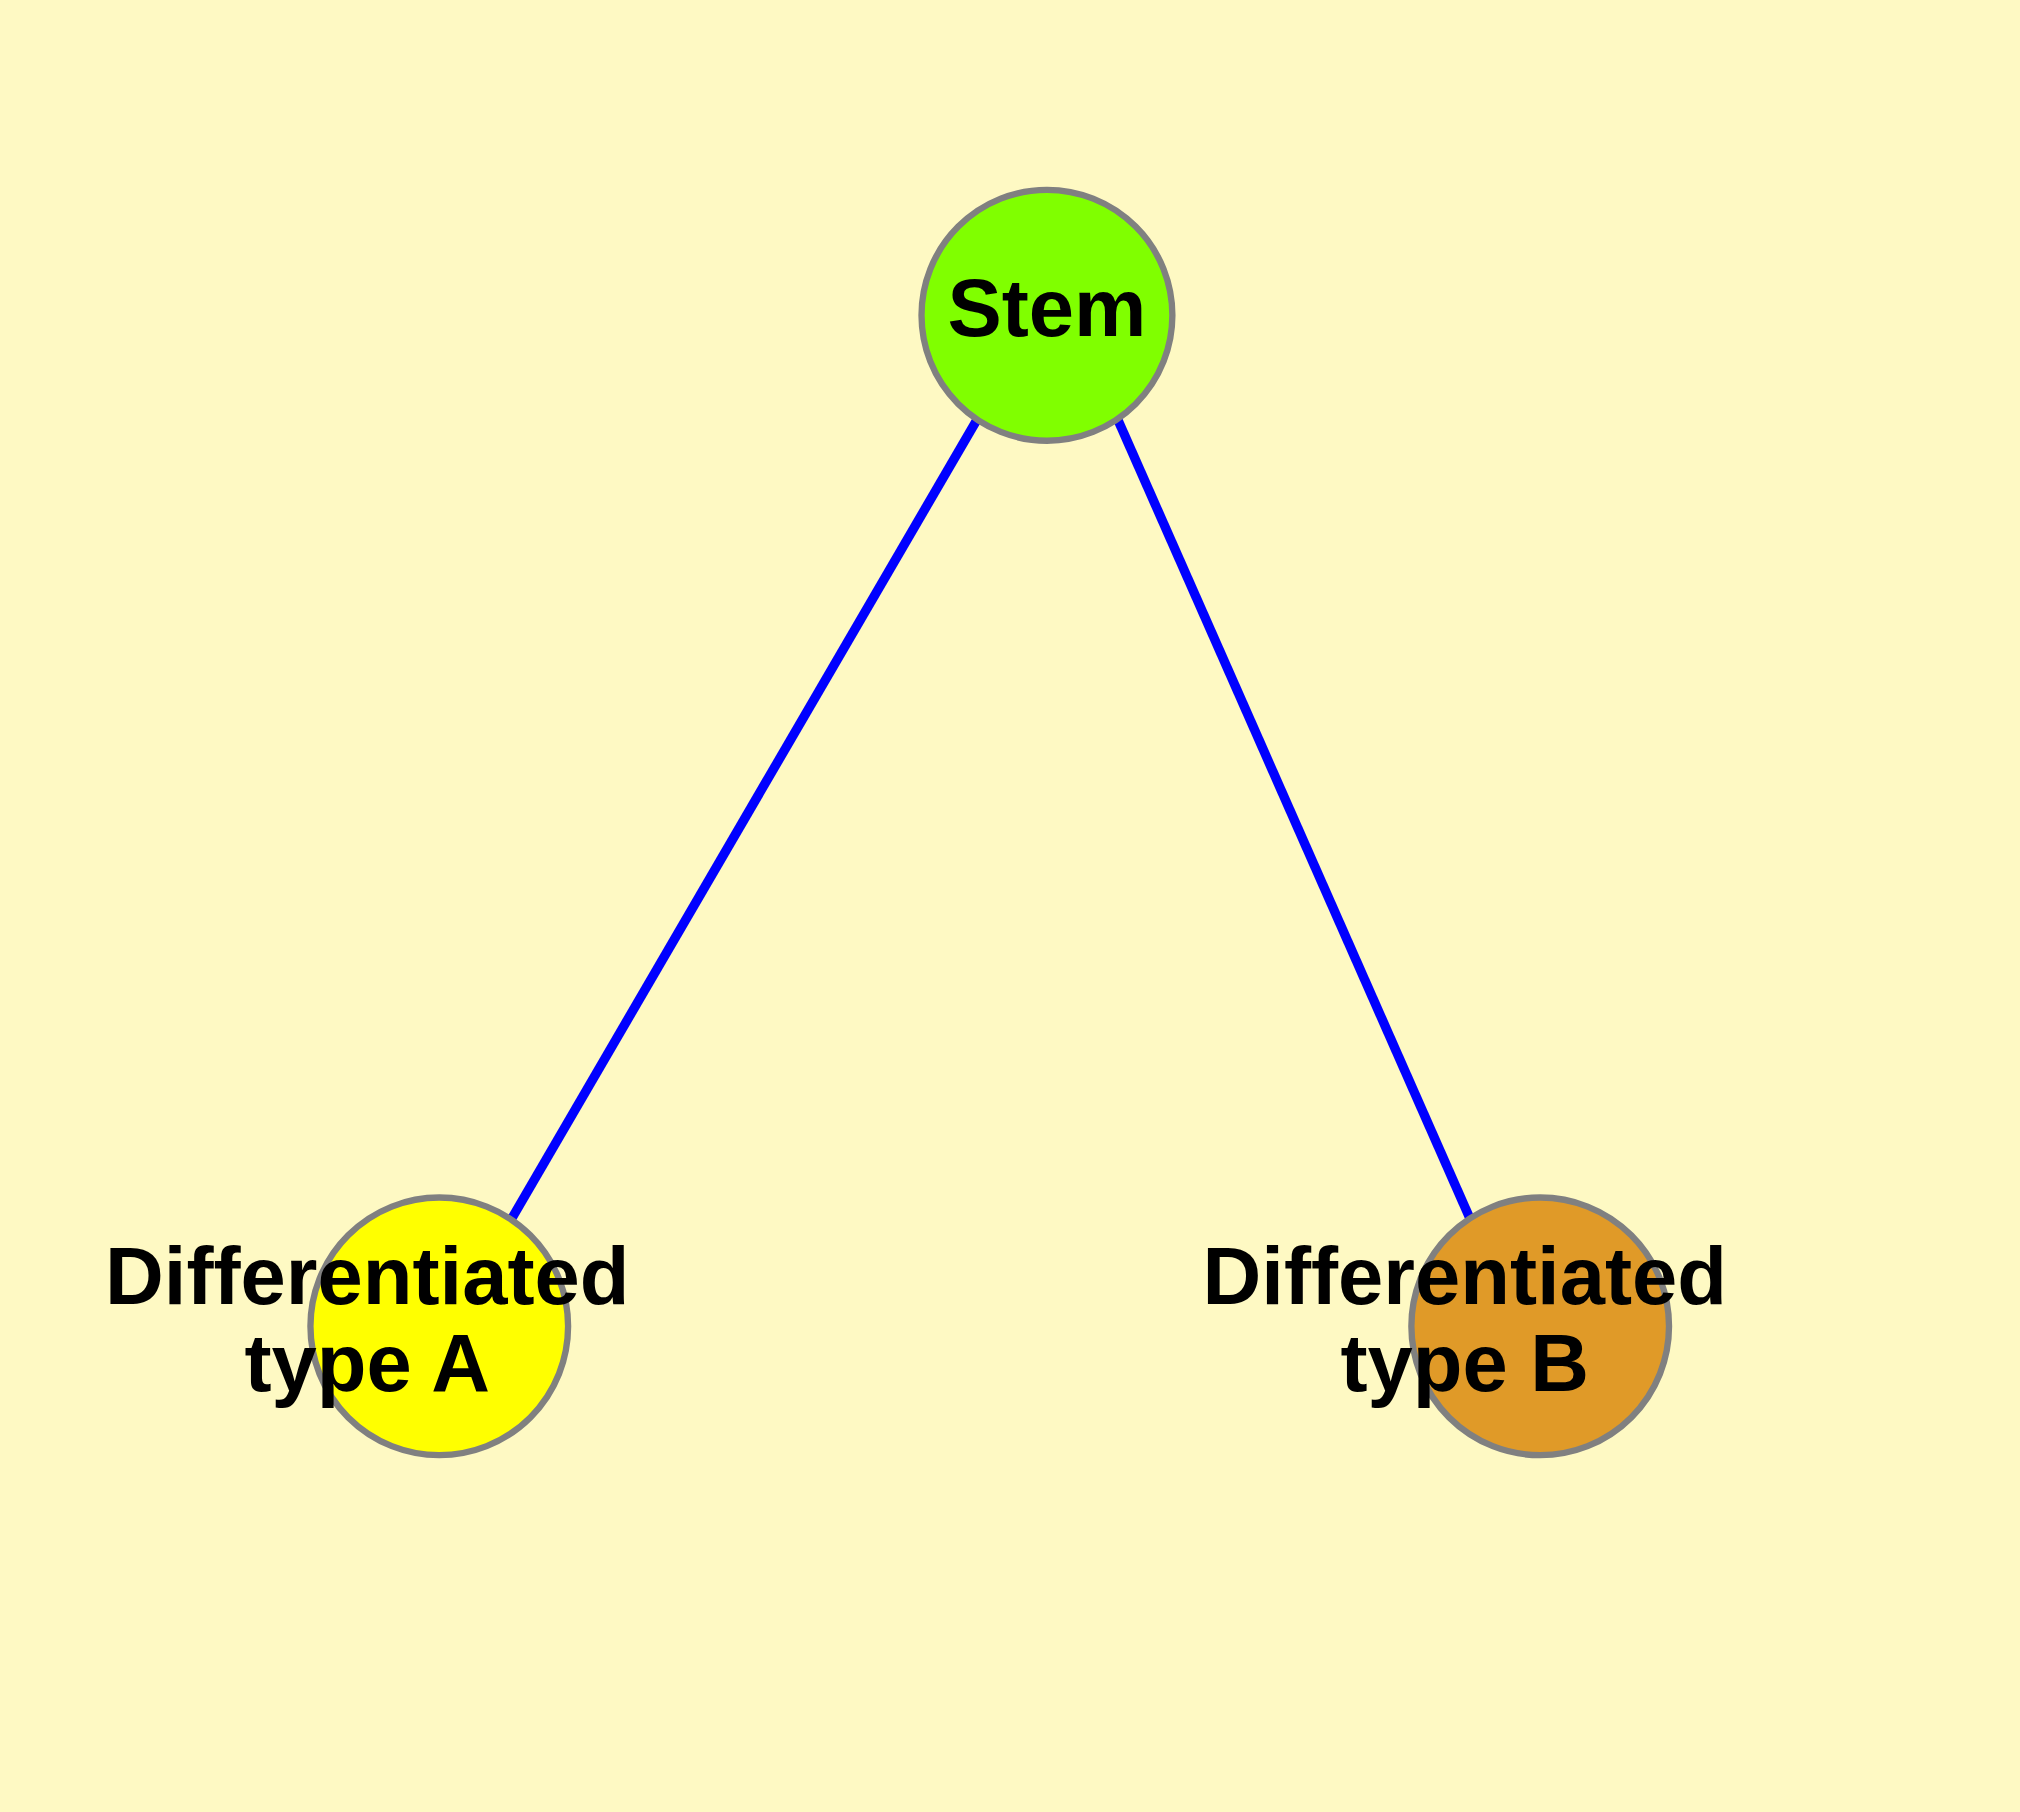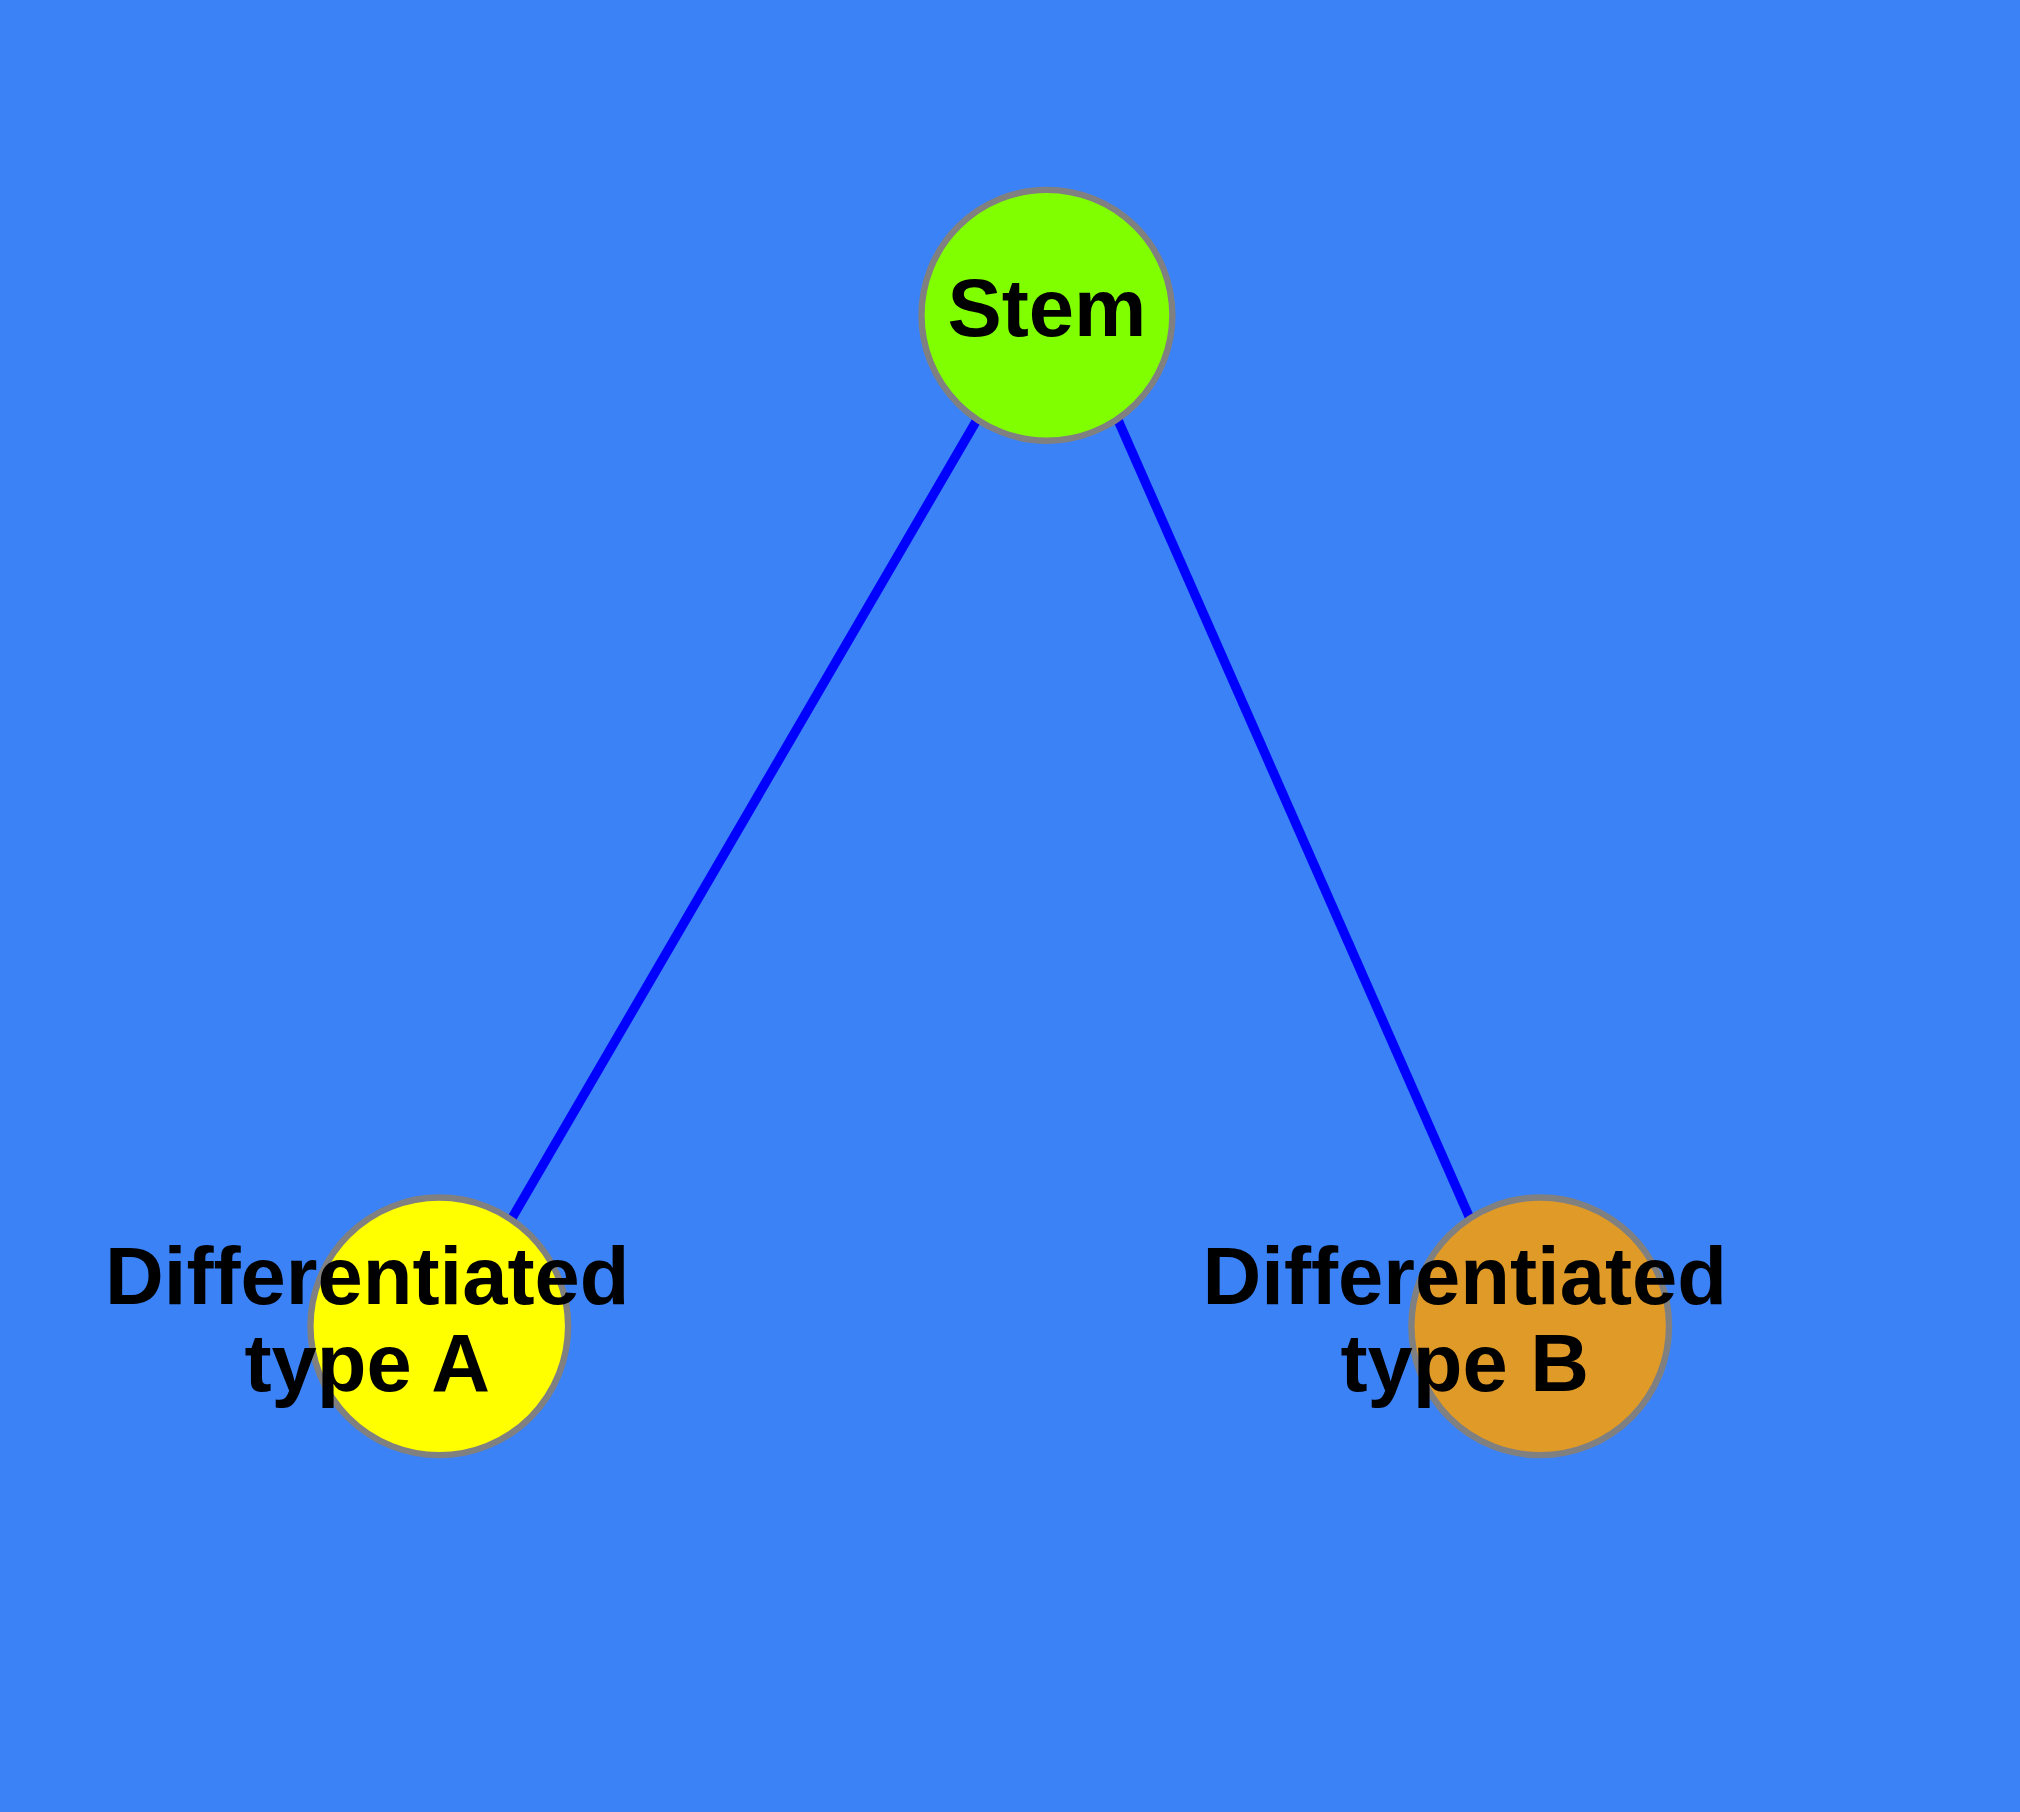--- a/index.html
+++ b/index.html
@@ -40,21 +40,21 @@
     text-anchor: middle;
     dominant-baseline: middle;
   }
   .node-label tspan {
     font-family: "Liberation Sans", sans-serif;
   }
 </style>
 </head>
 <body>
 
-<div id="canvas" style="width: 2021px; height: 1812px; background: #3b82f6;">
+<div id="canvas" style="width: 2021px; height: 1812px; background: #fef9c3;">
   <svg id="graph-svg" viewBox="0 0 2384 2138" style="width: 2021px; height: 1812px;">
 
     <g>
       <line class="edge-line" x1="1152" y1="496" x2="601" y2="1442" stroke="#0000ff" stroke-width="11"></line>
       <line class="edge-line" x1="1319" y1="496" x2="1736" y2="1442" stroke="#0000ff" stroke-width="11"></line>
     </g>
 
     <g>
 
       <g>

